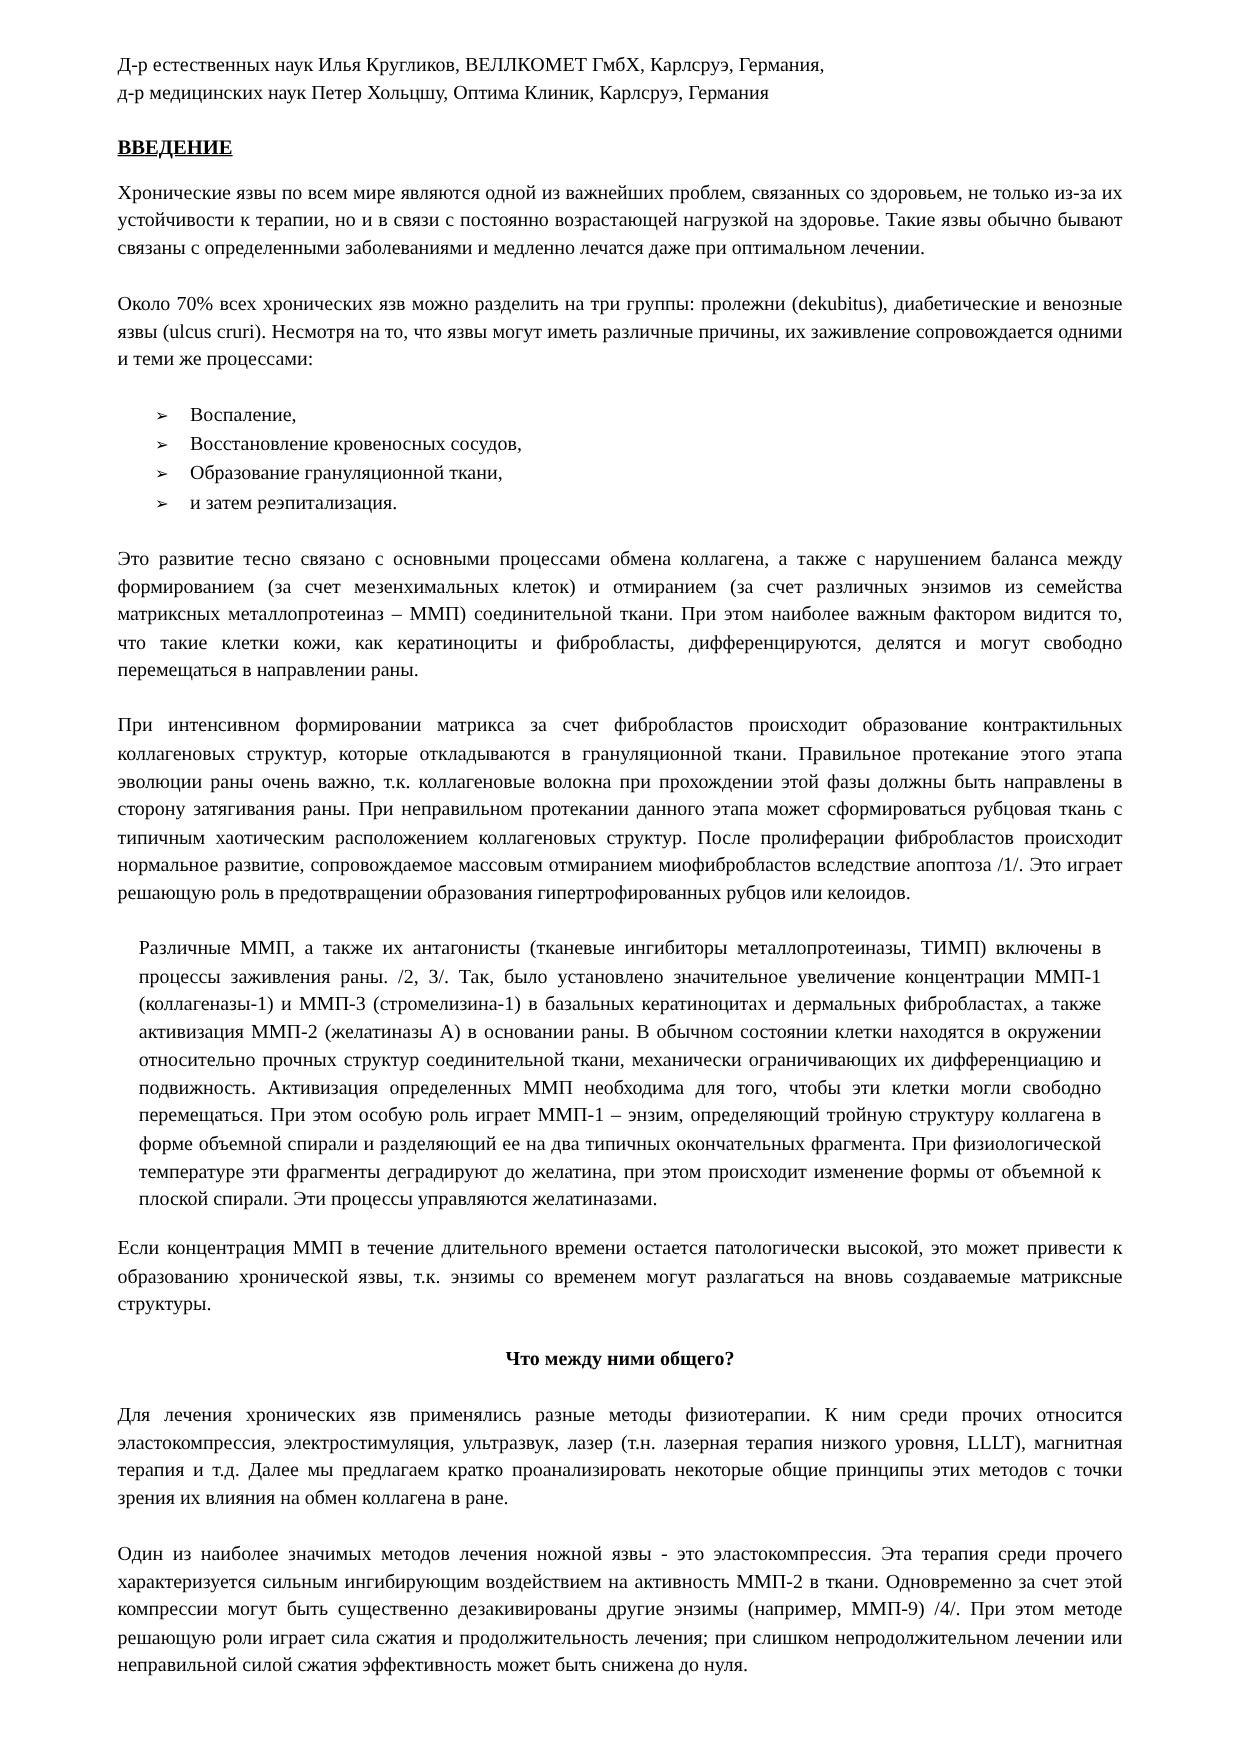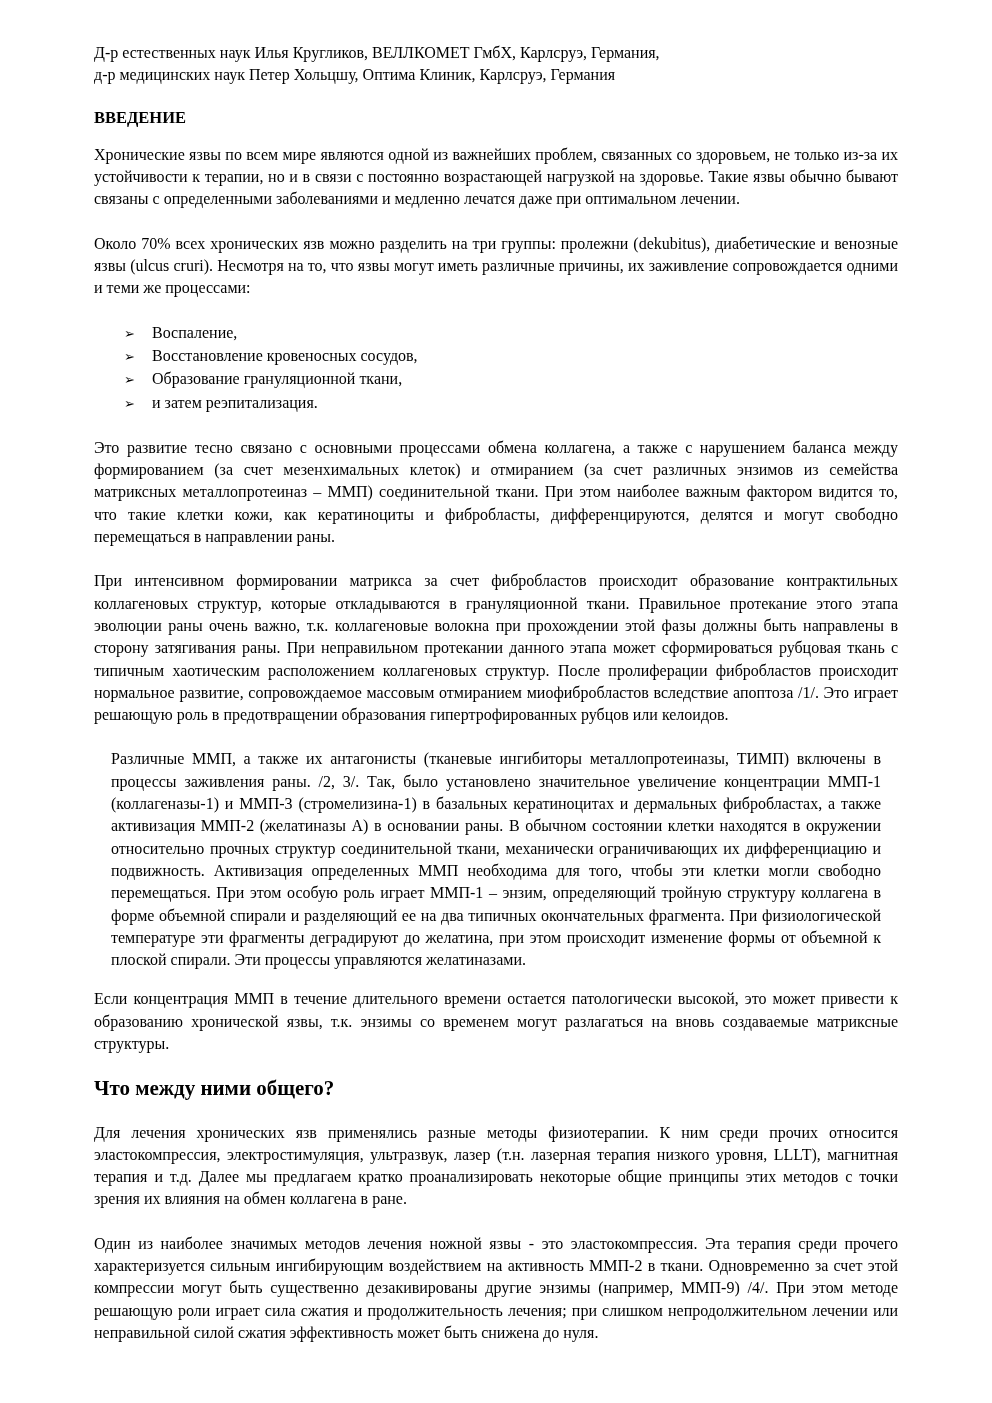--- a/index.html
+++ b/index.html
@@ -19,26 +19,28 @@
     font-size: 17px;
     font-weight: bold;
     margin: 0 0 21px 0;
   }
   .authors { margin: 0 0 20px 0; }
   .author-line { margin: 0; }
   .section-heading {
     font-size: 16.5px;
     font-weight: bold;
     margin: 0 0 15px 0;
+    text-decoration: underline;
   }
   .section-heading.tight { margin: 0; }
   .sub-heading {
-    font-size: 21px;
+    font-size: 16px;
     font-weight: bold;
     margin: 0 0 22px 0;
+    text-align: center;
   }
   p.body-p {
     margin: 0 0 22px 0;
     text-align: justify;
   }
   p.body-p.nogap { margin: 17px; }
   ul.bullet-list {
     list-style: none;
     margin: 0 0 22px 0;
     padding: 0 0 0 30px;

